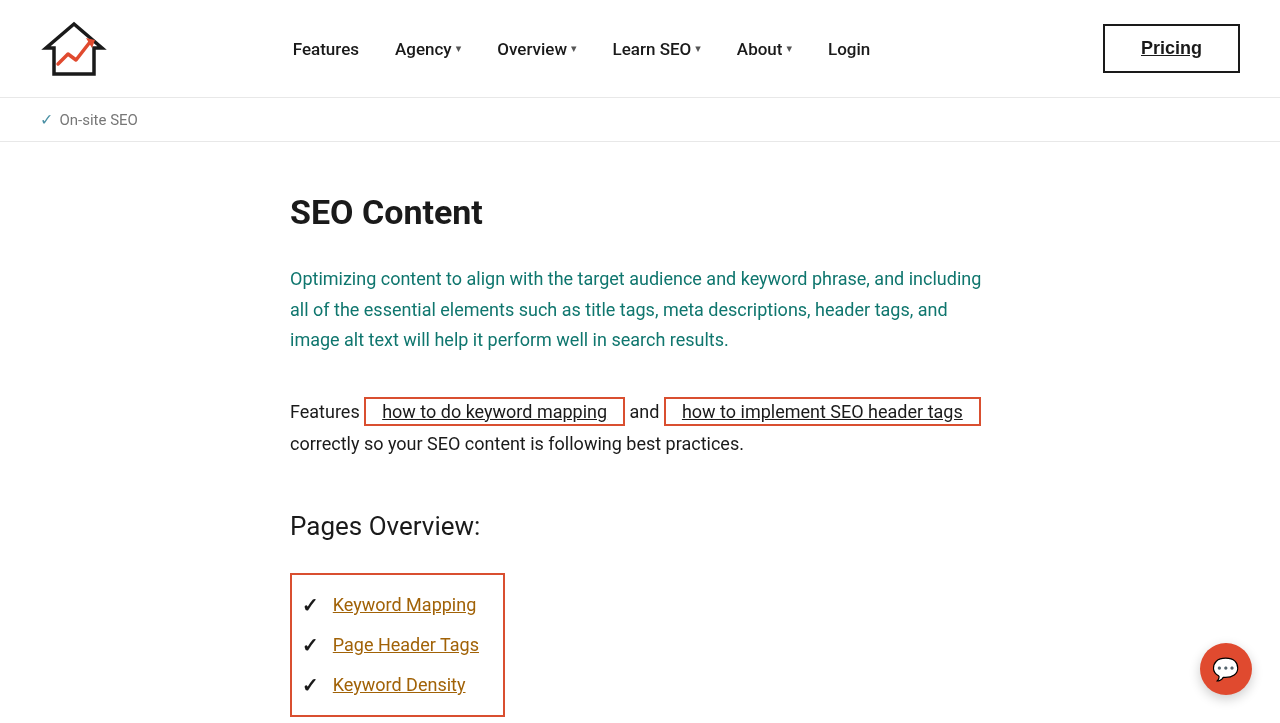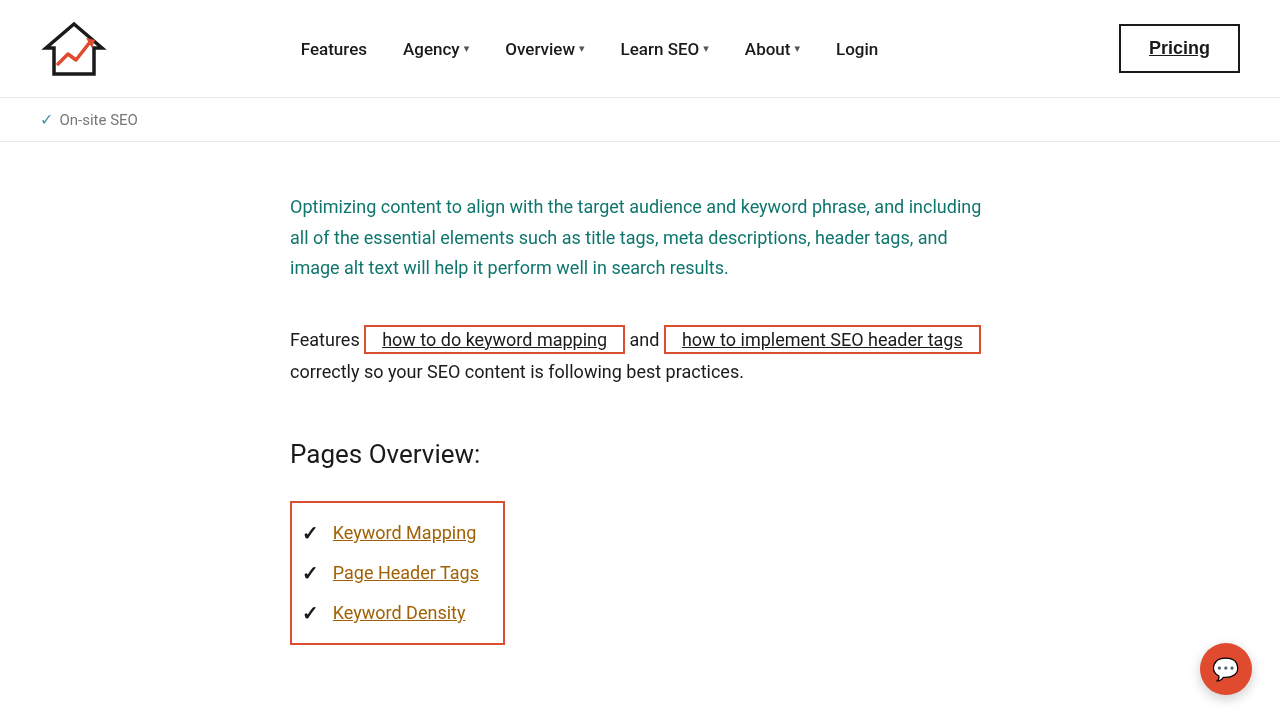--- a/index.html
+++ b/index.html
@@ -69,21 +69,21 @@
     .nav-login {
       font-size: 17px;
       font-weight: 500;
       color: #1a1a1a;
       cursor: pointer;
       padding: 8px 16px;
     }
 
     .pricing-btn {
       border: 2px solid #1a1a1a;
-      padding: 12px 28px;
+      padding: 12px 36px;
       font-size: 18px;
       font-weight: 700;
       color: #1a1a1a;
       background: #fff;
       cursor: pointer;
       text-decoration: underline;
       white-space: nowrap;
       margin-left: 48px;
     }
 
@@ -240,20 +240,21 @@
 </header>
 
 <div class="sub-nav">
   <div class="sub-nav-item">
     <span class="sub-nav-check">✓</span>
     <span>On-site SEO</span>
   </div>
 </div>
 
 <main>
+  <h1 class="section-title">SEO Content</h1>
 
   <p class="section-body">Optimizing content to align with the target audience and keyword phrase, and including all of the essential elements such as title tags, meta descriptions, header tags, and image alt text will help it perform well in search results.</p>
 
   <p class="discover-text">
     <span>Features </span><a class="highlighted-link">how to do keyword mapping</a><span> and </span><a class="highlighted-link">how to implement SEO header tags</a><span> correctly so your SEO content is following best practices.</span>
   </p>
 
   <h2 class="pages-overview-title">Pages Overview:</h2>
 
   <div class="checklist">

